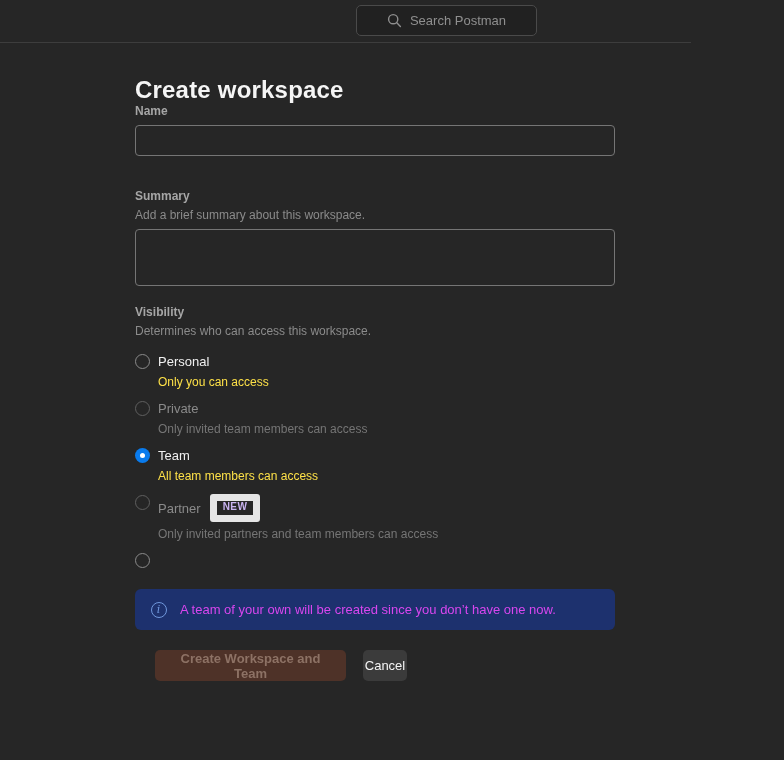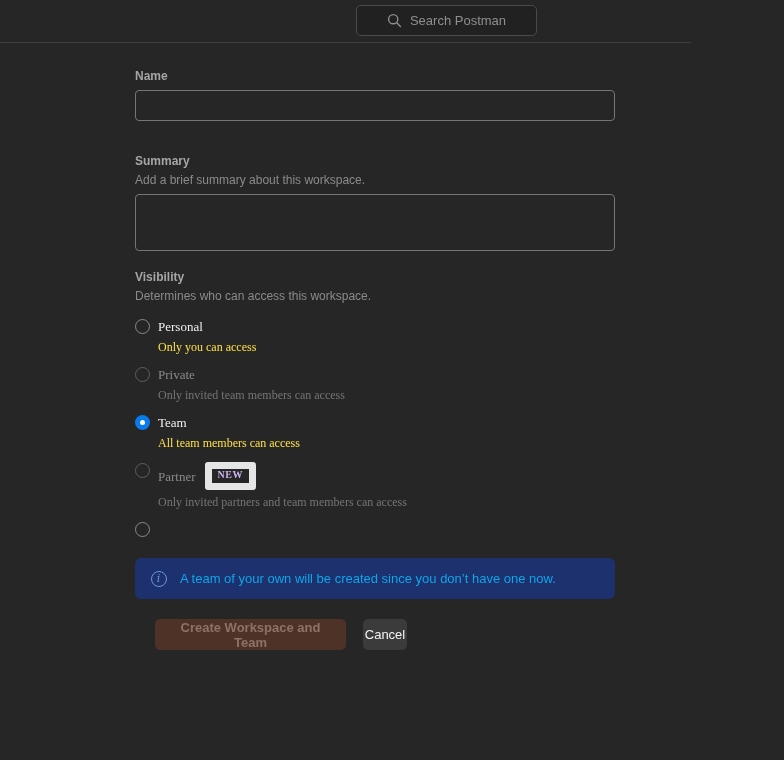--- a/index.html
+++ b/index.html
@@ -48,21 +48,21 @@
   .field-label {
     font-size: 12px;
     font-weight: 700;
     color: #a6a6a6;
   }
   .field-desc {
     font-size: 12px;
     color: #8b8b8b;
     margin-top: 5px;
   }
-  .name-section { margin-top: 26px; }
+  .name-section { }
   .text-input {
     display: block;
     margin-top: 7px;
     width: 480px; height: 31px;
     background: transparent;
     border: 1px solid #757575;
     border-radius: 4px;
     color: #f0f0f0;
     font-size: 13px;
     padding: 0 8px;
@@ -108,21 +108,21 @@
     position: relative;
   }
   .radio.selected::after {
     content: "";
     position: absolute;
     left: 5px; top: 5px;
     width: 5px; height: 5px;
     border-radius: 50%;
     background: #ffffff;
   }
-  .option-text { margin-left: 8px; font-family: Liberation Serif, serif; }
+  .option-text { margin-left: 8px; }
   .option-label-row { display: flex; align-items: center; gap: 9px; }
   .option-label {
     font-size: 13px;
     color: #f0f0f0;
     line-height: 17px;
   }
   .option.disabled .option-label { color: #8a8a8a; }
   .option-desc {
     font-size: 12px;
     color: #fde047;
@@ -160,21 +160,21 @@
     color: #6f97dc;
     font-size: 11px;
     font-family: "DejaVu Serif", serif;
     font-style: italic;
     display: flex; align-items: center; justify-content: center;
     line-height: 1;
     padding-right: 1px;
   }
   .info-text {
     font-size: 13px;
-    color: #0ea5e9;
+    color: #d946ef;
   }
 
   
   .actions {
     margin-top: 20px;
     display: flex;
     align-items: center;
     gap: 17px;
     padding-left: 20px;
   }
@@ -211,20 +211,21 @@
         <circle cx="6.2" cy="6.2" r="4.6" fill="none" stroke="#8f8f8f" stroke-width="1.4"></circle>
         <line x1="9.8" y1="9.8" x2="13.4" y2="13.4" stroke="#8f8f8f" stroke-width="1.4" stroke-linecap="round"></line>
       </svg>
     </span>
     <span class="search-label">Search Postman</span>
   </div>
 </div>
 
 <div class="content">
 
+  <h1 class="page-title">Create workspace</h1>
 
   <div class="name-section">
     <div class="field-label">Name</div>
     <input class="text-input" type="text" value="" style="">
   </div>
 
   <div class="summary-section">
     <div class="field-label">Summary</div>
     <div class="field-desc">Add a brief summary about this workspace.</div>
     <textarea class="textarea-input" style=""></textarea>

